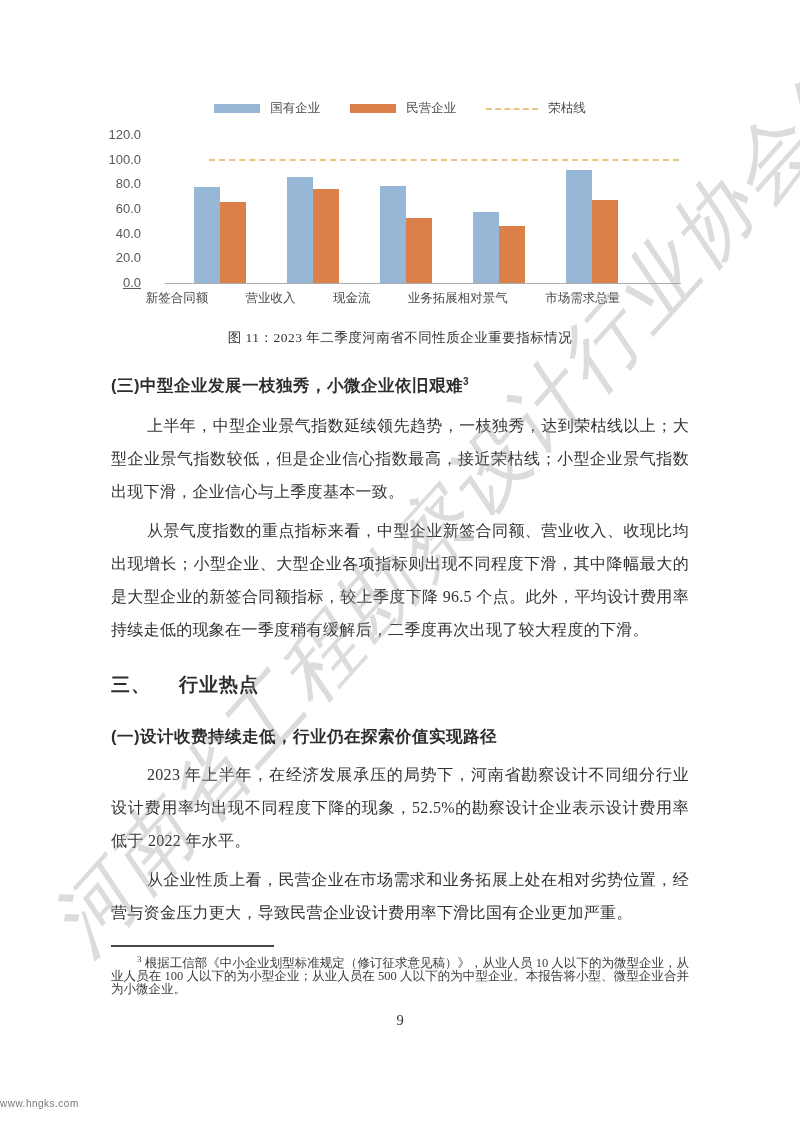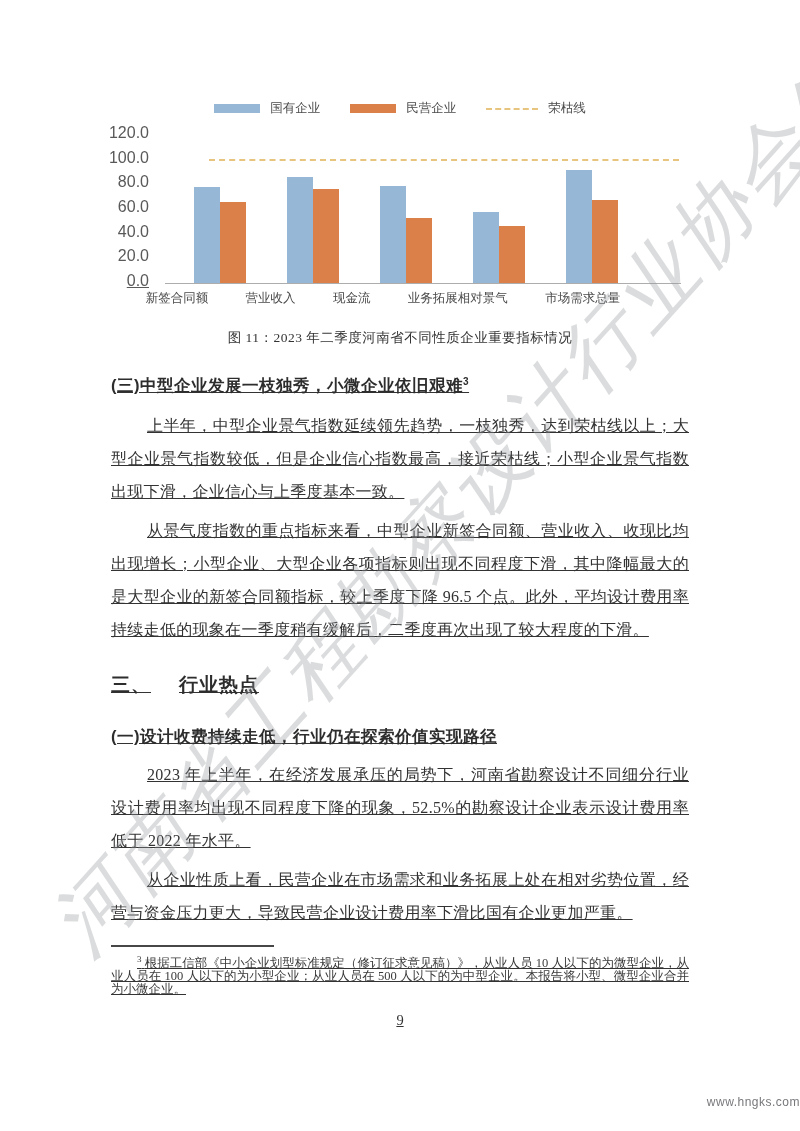--- a/index.html
+++ b/index.html
@@ -17,52 +17,52 @@
   }
   
   .chart{position:relative;z-index:2;width:562px;margin:100px auto 0;}
   .legend{display:flex;justify-content:center;align-items:center;gap:30px;
     font-size:12.5px;color:#4a4a4a;font-family:"Liberation Sans", sans-serif;}
   .legend-item{display:flex;align-items:center;gap:10px;}
   .swatch-bar{width:46px;height:9px;}
   .swatch-dash{width:52px;height:0;border-top:2px dashed #e8c57e;}
   .plot-wrap{display:flex;margin-top:18px;}
   .yaxis{position:relative;width:46px;height:148px;flex:none;}
-  .ytick{position:absolute;right:16px;font-size:16px;color:#595959;
+  .ytick{position:absolute;right:24px;font-size:13px;color:#595959;
     font-family:"Liberation Sans", sans-serif;white-space:nowrap;}
   .plot{position:relative;flex:1;height:148px;border-bottom:1px solid #adadad;}
   .refline{position:absolute;left:44px;right:2px;border-top:2px dashed #e8c57e;}
   .groups{position:absolute;left:0;right:0;top:0;bottom:0;display:flex;
     justify-content:space-around;align-items:flex-end;padding:0 42px 0 8px;}
   .group{display:flex;align-items:flex-end;}
   .bar{width:26px;}
   .cats{display:flex;justify-content:space-around;padding:0 42px 0 8px;margin-top:6px;
     font-size:12.5px;color:#4a4a4a;font-family:"Liberation Sans", sans-serif;align-items:flex-end;}
   .cat{text-align:center;white-space:nowrap;}
   .caption{ text-align:center;font-size:13.5px;color:#333;margin-top:22px;letter-spacing:0.5px;}
   
-  .content{position:relative;z-index:2;width:578px;margin:0 auto;text-decoration:underline;}
+  .content{position:relative;z-index:2;width:578px;margin:0 auto;}
   .h-sub{font-family:"Liberation Sans", sans-serif;font-weight:700;
     font-size:16.5px;color:#2d2d2d;margin:28px 0 0 0;letter-spacing:0.5px;}
   .h-sub sup{font-size:10px;}
   .h-chapter{font-family:"Liberation Sans", sans-serif;font-weight:700;
     font-size:19px;color:#2d2d2d;margin:26px 0 0 0;letter-spacing:1px;}
   .h-chapter .chapter-no{margin-right:28px;}
   .para{font-size:16px;line-height:33px;text-align:justify;text-indent:36px;
     margin:0;letter-spacing:0.3px;}
   .mt1{margin-top:12px;} .mt2{margin-top:6px;} .mt3{margin-top:10px;}
   
   .footnote{margin-top:16px;}
   .footnote-rule{width:163px;border:none;border-top:2px solid #474747;margin:0 0 6px 0;}
   .footnote-text{font-size:12.5px;line-height:13px;text-align:justify;
     text-indent:26px;margin:0;color:#3a3a3a;}
   .footnote-text sup{font-size:9px;}
   .page-number{text-align:center;font-size:14.5px;color:#333;margin-top:16px;}
   .site-footer{position:absolute;z-index:2;bottom:22px;left:0;width:100%;
-    text-align:right;font-size:12px;color:#77787b;
+    text-align:left;font-size:10px;color:#77787b;
     font-family:"Liberation Sans", sans-serif;letter-spacing:0.5px;}
 </style>
 </head>
 <body>
 
 <div class="page">
 
   <div class="watermark">河南省工程勘察设计行业协会发布</div>
 
   <div class="chart">

